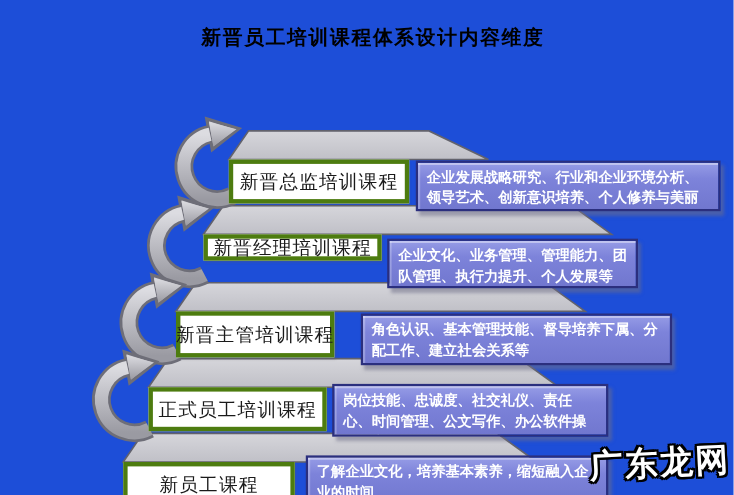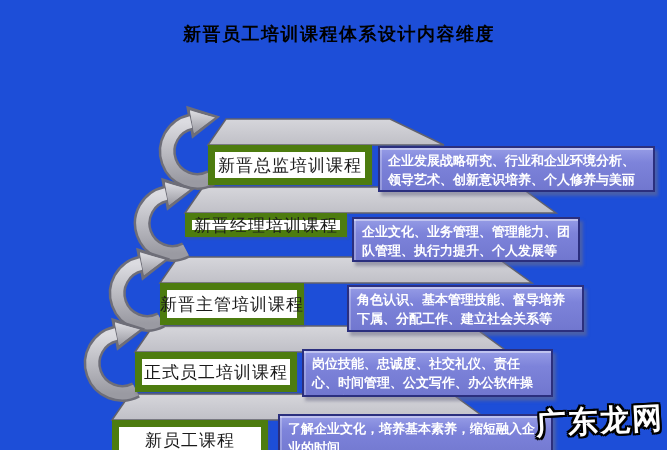--- a/index.html
+++ b/index.html
@@ -7,21 +7,21 @@
     position:relative;width:667px;height:450px;background:#1d4ed8;
     overflow:hidden;font-family:"Liberation Sans",sans-serif;
   }
   .title{
     position:absolute;left:183px;top:22px;
     font-size:18px;font-weight:bold;color:#000;letter-spacing:1.5px;
     font-family:"Liberation Sans","DejaVu Sans",sans-serif;white-space:nowrap;
   }
   .stair-svg{position:absolute;left:0;top:0;}
   .step-label{
-    position:absolute;background:#ffffff;border:7px solid #4d7c0f;
+    position:absolute;background:#ffffff;border:4px solid #4d7c0f;
     box-sizing:border-box;display:flex;align-items:center;justify-content:center;
     font-family:Liberation Mono, monospace;
     font-size:17px;color:#1a1a1a;letter-spacing:1px;white-space:nowrap;
     box-shadow:1px 2px 2px rgba(90,90,100,.35);
   }
   .lbl-1{left:208px;top:145px;width:164px;height:40px;}
   .lbl-2{left:185px;top:213px;width:162px;height:24px;}
   .lbl-3{left:160px;top:283px;width:144px;height:42px;}
   .lbl-4{left:135px;top:352px;width:162px;height:40px;}
   .lbl-5{left:112px;top:420px;width:156px;height:40px;}
@@ -30,21 +30,21 @@
     background:linear-gradient(180deg,#969ce6 0%,#7d83da 35%,#7177cf 100%);
     border:2px solid #2b2f7e;color:#fff;font-weight:bold;
     font-size:13px;line-height:19px;padding:3px 6px 3px 8px;
     box-shadow:3px 4px 3px rgba(110,110,135,.55),
                inset 0 2px 0 rgba(255,255,255,.4),
                inset 2px 0 0 rgba(255,255,255,.25);
     overflow:hidden;
   }
   .desc-1{left:378px;top:146px;width:277px;height:46px;}
   .desc-2{left:352px;top:217px;width:228px;height:45px;}
-  .desc-3{left:328px;top:285px;width:237px;height:47px;margin-left:19px;}
+  .desc-3{left:328px;top:285px;width:283px;height:47px;}
   .desc-4{left:302px;top:349px;width:251px;height:48px;}
   .desc-5{left:278px;top:414px;width:275px;height:46px;}
   .watermark{
     position:absolute;left:536px;top:401px;
     font-size:30px;font-weight:bold;color:#fff;letter-spacing:2px;
     transform:rotate(-3deg);white-space:nowrap;
     text-shadow:2px 0 0 #000,-2px 0 0 #000,0 2px 0 #000,0 -2px 0 #000,
                 2px 2px 0 #000,-2px -2px 0 #000,2px -2px 0 #000,-2px 2px 0 #000;
   }
 </style>

